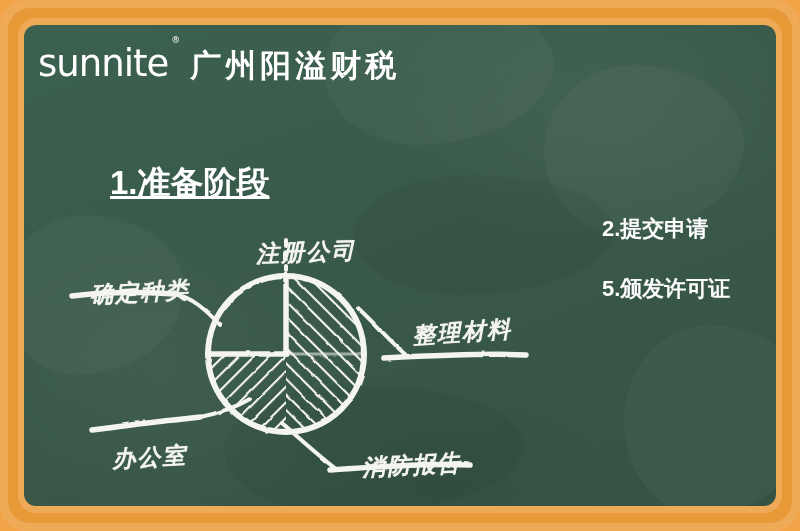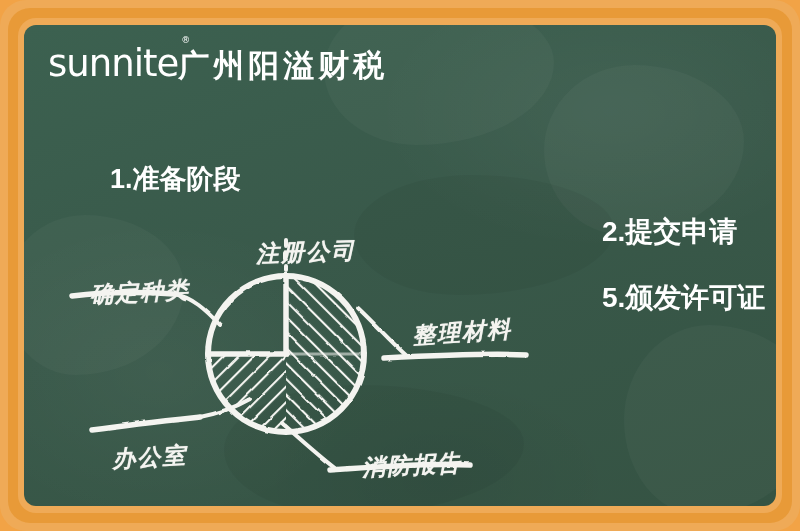--- a/index.html
+++ b/index.html
@@ -62,21 +62,21 @@
     background: rgba(255,255,255,0.030);
     border-radius: 45% 55% 60% 40% / 50% 45% 55% 50%;
   }
   .tex.dark {
     background: rgba(0,0,0,0.045);
   }
 
   
   .logo-row {
     position: absolute;
-    left: 24px;
+    left: 14px;
     top: 20px;
     display: flex;
     align-items: baseline;
     white-space: nowrap;
   }
   .logo-mark {
     position: relative;
     font-size: 37px;
     font-weight: 400;
     letter-spacing: -1px;
@@ -86,49 +86,51 @@
   }
   .logo-reg {
     position: absolute;
     top: -9px;
     right: -11px;
     font-size: 9px;
     color: #ffffff;
     line-height: 1;
   }
   .logo-cn {
+    margin-left: 22px;
     font-size: 31px;
     font-weight: 700;
     letter-spacing: 4px;
     color: #ffffff;
     line-height: 1;
     font-family: Liberation Sans, sans-serif;
   }
 
   
   .stage-title {
     position: absolute;
     left: 86px;
     top: 136px;
-    font-size: 27px;
+    font-size: 33px;
     font-weight: 700;
     color: #ffffff;
     letter-spacing: 0px;
     white-space: nowrap;
+    text-decoration: underline;
   }
   .steps {
     position: absolute;
     left: 578px;
     top: 193px;
     margin: 0;
     padding: 0;
     list-style: none;
   }
   .steps li {
-    font-size: 28px;
+    font-size: 22px;
     font-weight: 700;
     color: #ffffff;
     margin-bottom: 38px;
     white-space: nowrap;
     line-height: 1;
   }
   .steps li:last-child { margin-bottom: 8px; }
 
   
   .chalk-label {

